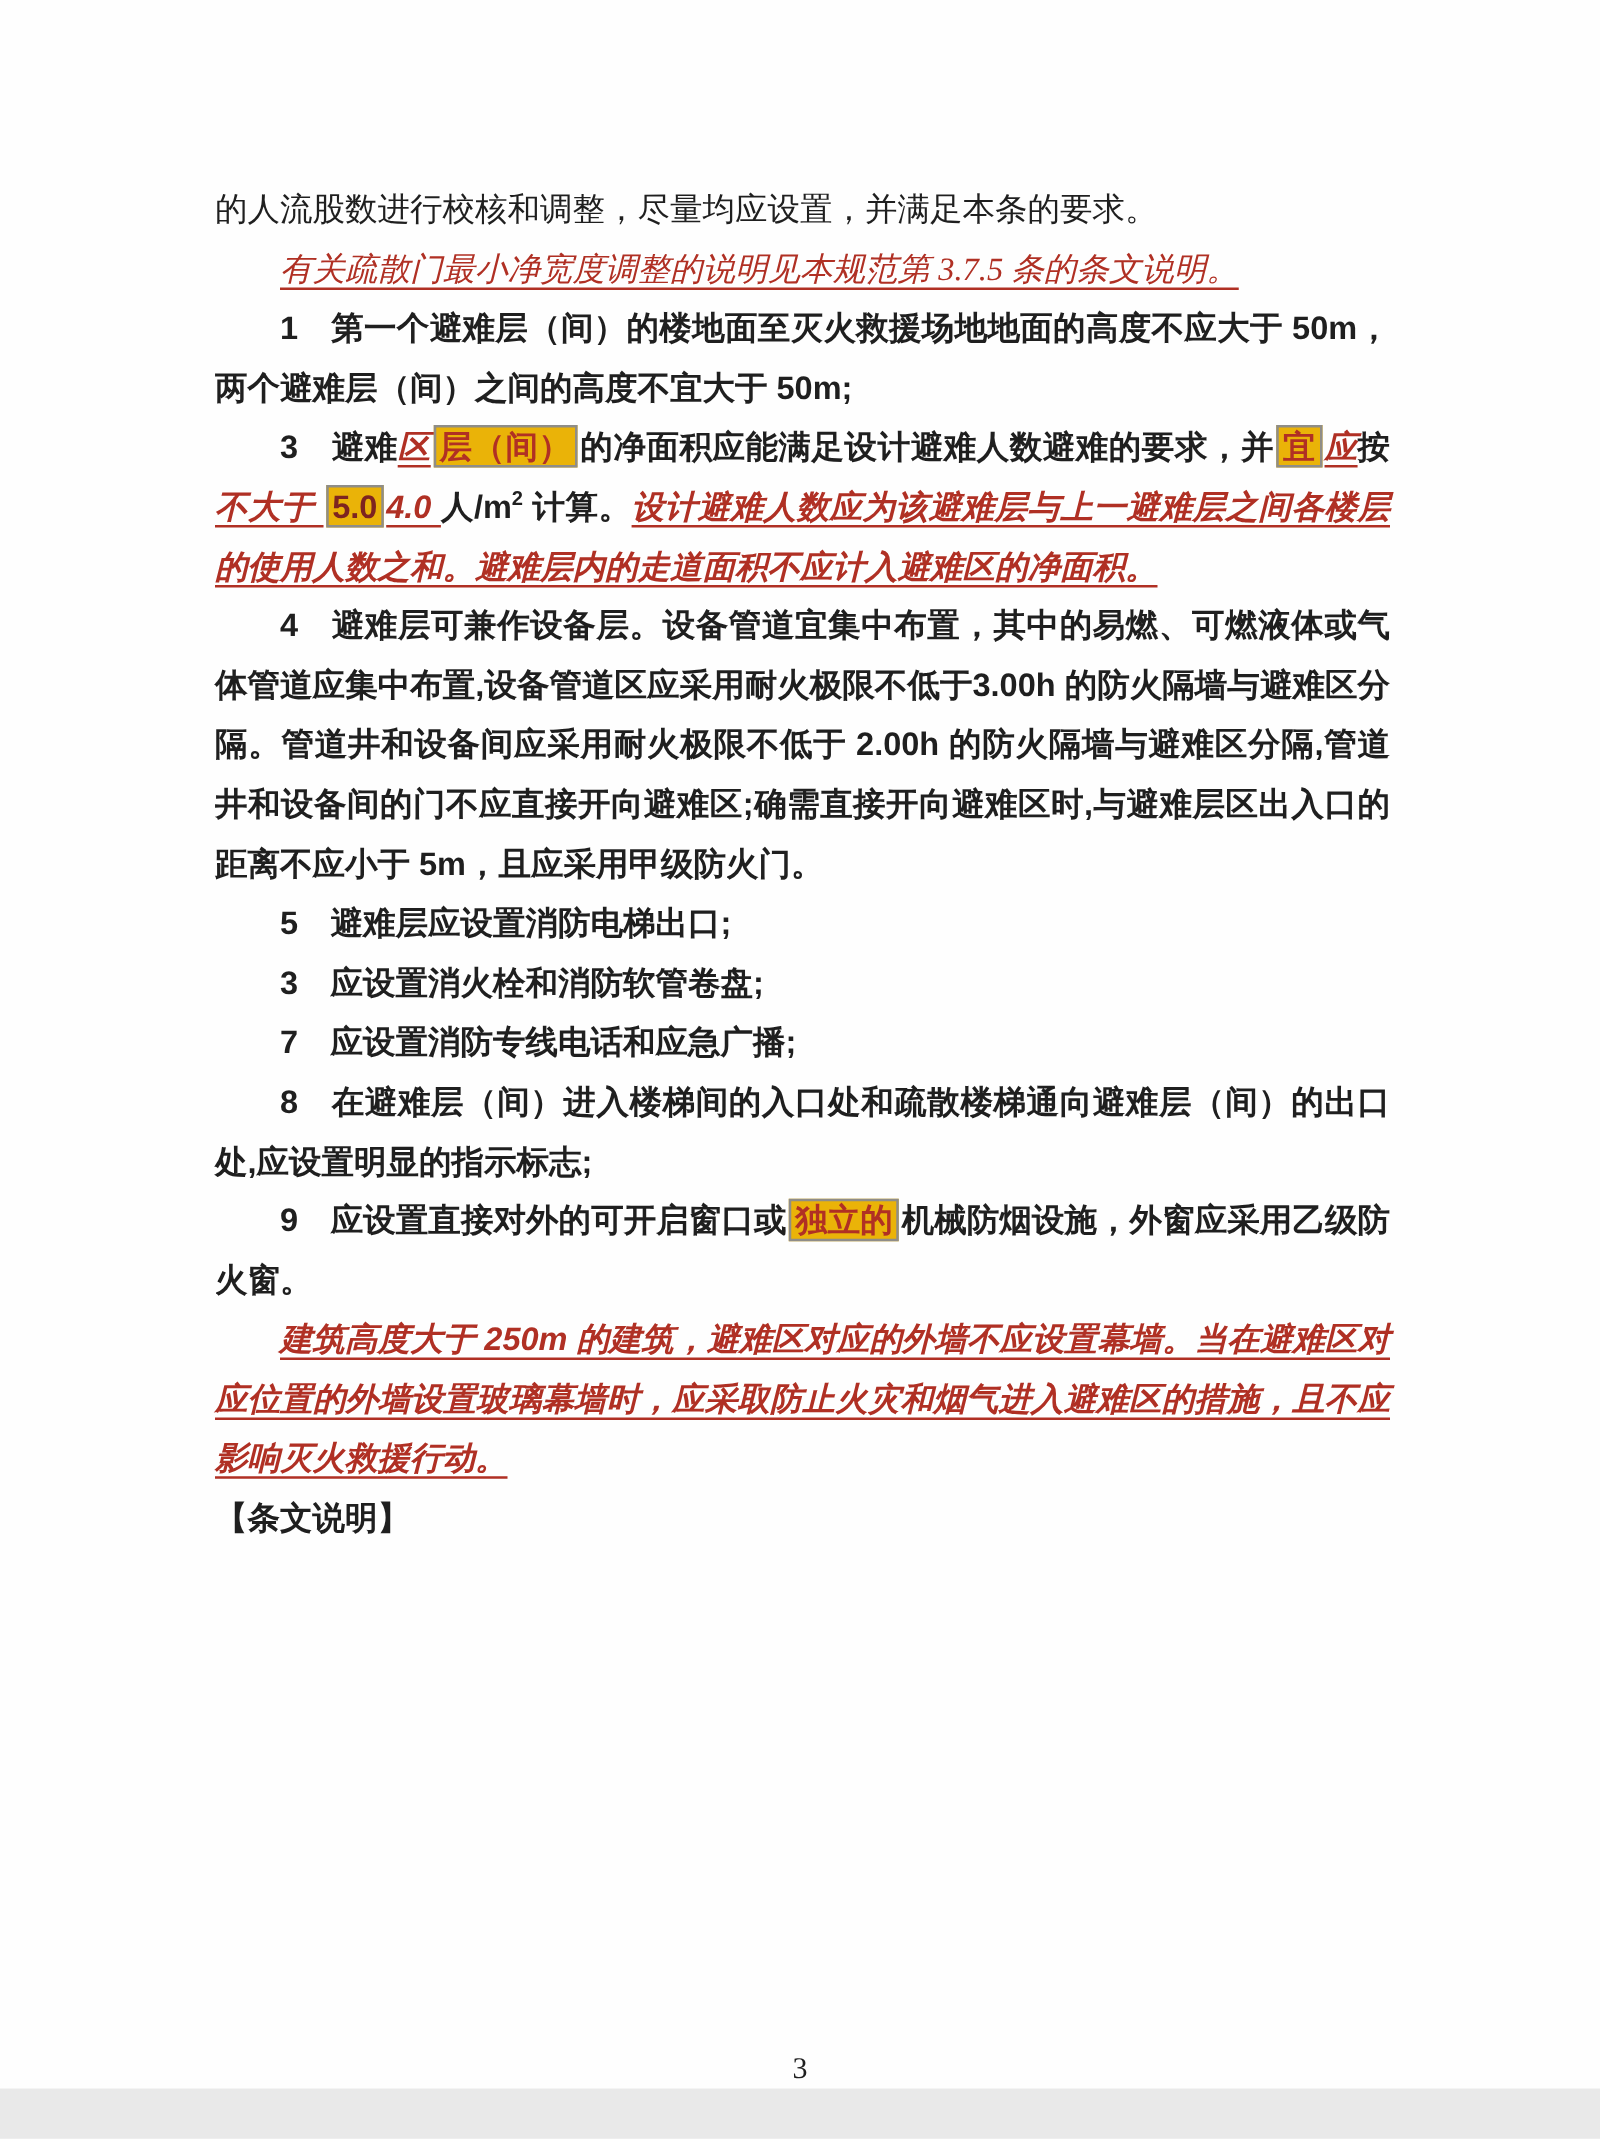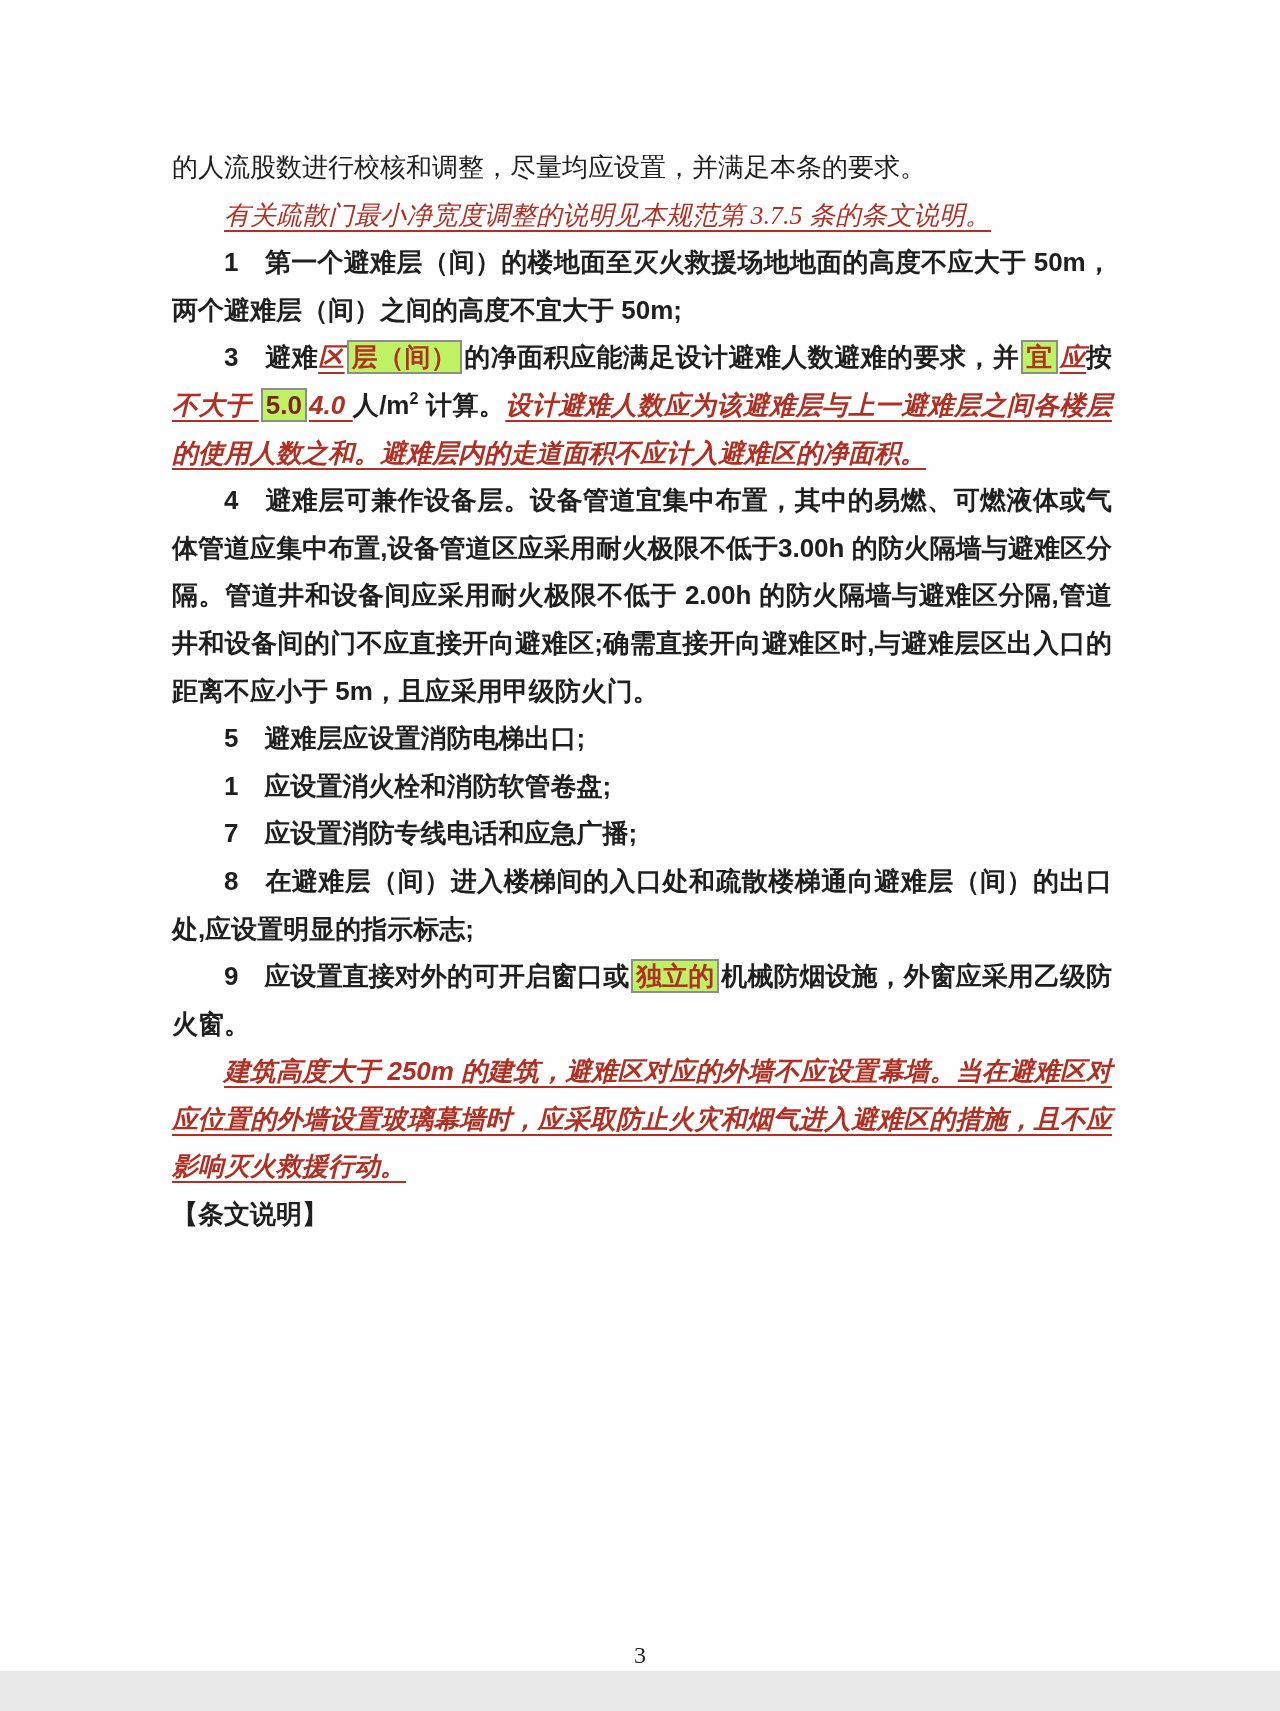--- a/index.html
+++ b/index.html
@@ -33,21 +33,21 @@
     color:var(--red);
     text-decoration:underline;
     text-decoration-color:var(--red);
     text-decoration-thickness:2px;
     text-underline-offset:6px;
     font-style:italic;
   }
   .del{
     color:var(--red);
     border:2px solid var(--box-border);
-    background:#bef264;
+    background:#eab308;
     padding:0 3px;
     margin:0 2px;
     display:inline;
   }
   .del-dark{color:var(--red-dark);}
   .sup{vertical-align:super;font-size:0.62em;line-height:0;}
   .page-number{
     position:absolute;
     top:1642px;left:0;right:0;
     text-align:center;
@@ -71,21 +71,21 @@
     <p class="sans indent"><span>1　第一个避难层（间）的楼地面至灭火救援场地地面的高度不应大于 50m，两个避难层（间）之间的高度不宜大于 50m;</span></p>
 
 
     <p class="sans indent"><span>3　避难</span><span class="ins">区</span><span class="del">层（间）</span><span>的净面积应能满足设计避难人数避难的要求，并</span><span class="del">宜</span><span class="ins">应</span><span>按</span><span class="ins">不大于 </span><span class="del del-dark">5.0</span><span class="ins">4.0 </span><span>人/m</span><span class="sup">2</span><span> 计算。</span><span class="ins">设计避难人数应为该避难层与上一避难层之间各楼层的使用人数之和。避难层内的走道面积不应计入避难区的净面积。 </span></p>
 
     <p class="sans indent"><span>4　避难层可兼作设备层。设备管道宜集中布置，其中的易燃、可燃液体或气体管道应集中布置,设备管道区应采用耐火极限不低于3.00h 的防火隔墙与避难区分隔。管道井和设备间应采用耐火极限不低于 2.00h 的防火隔墙与避难区分隔,管道井和设备间的门不应直接开向避难区;确需直接开向避难区时,与避难层区出入口的距离不应小于 5m，且应采用甲级防火门。</span></p>
 
 
     <p class="sans indent"><span>5　避难层应设置消防电梯出口;</span></p>
 
-    <p class="sans indent"><span>1　应设置消火栓和消防软管卷盘;</span></p>
+    <p class="sans indent"><span>3　应设置消火栓和消防软管卷盘;</span></p>
 
     <p class="sans indent"><span>7　应设置消防专线电话和应急广播;</span></p>
 
     <p class="sans indent"><span>8　在避难层（间）进入楼梯间的入口处和疏散楼梯通向避难层（间）的出口处,应设置明显的指示标志;</span></p>
 
     <p class="sans indent"><span>9　应设置直接对外的可开启窗口或</span><span class="del">独立的</span><span>机械防烟设施，外窗应采用乙级防火窗。</span></p>
 
     <p class="sans indent"><span class="ins">建筑高度大于 250m 的建筑，避难区对应的外墙不应设置幕墙。当在避难区对应位置的外墙设置玻璃幕墙时，应采取防止火灾和烟气进入避难区的措施，且不应影响灭火救援行动。 </span></p>
 
     <p class="sans"><span>【条文说明】</span></p>

